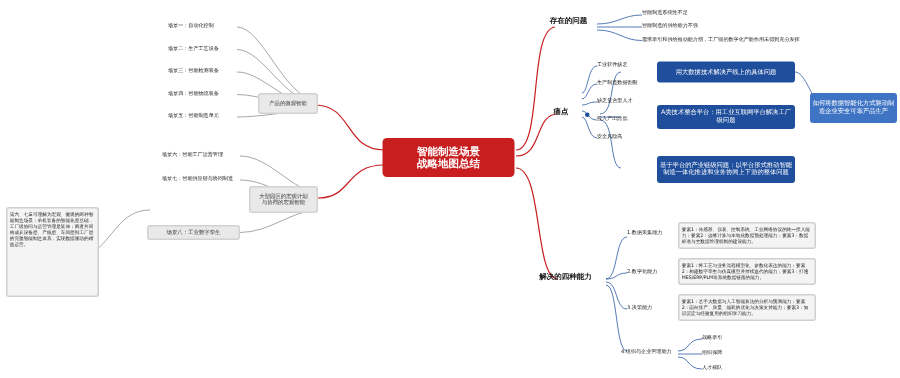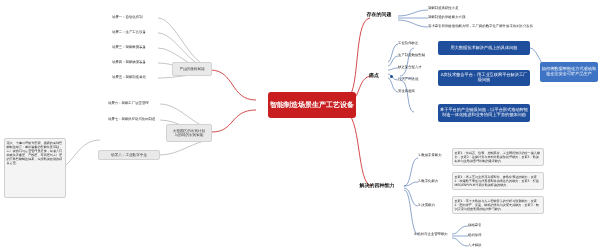--- a/index.html
+++ b/index.html
@@ -57,23 +57,23 @@
       <path d="M404,186 C412,186 410,182 418,182"></path>
       <path d="M404,188 C412,188 410,206 418,206"></path>
       <path d="M404,190 C412,190 410,234 418,234"></path>
       <path d="M452,234 C460,234 458,226 468,226"></path>
       <path d="M452,236 C460,236 458,236 468,236"></path>
       <path d="M452,238 C460,238 458,246 468,246"></path>
       <path d="M530,48 C536,48 540,62 546,70"></path>
     </g>
   </svg>
 
-  <div class="node center" style="left:268px;top:92px;width:88px;height:26px;flex-direction:row;">
+  <div class="node center" style="left:255px;top:92px;width:88px;height:26px;flex-direction:column;">
     <span>智能制造场景</span>
-    <span>生产工艺设备</span>
+    <span>战略地图总结</span>
   </div>
 
   <div class="node gray" style="left:172px;top:62px;width:40px;height:14px;">产品的微观智能</div>
 
   <div class="node plain-s" style="left:112px;top:13px;width:48px;height:9px;justify-content:flex-start;">场景一：自动化控制</div>
   <div class="node plain-s" style="left:112px;top:28px;width:48px;height:9px;justify-content:flex-start;">场景二：生产工艺设备</div>
   <div class="node plain-s" style="left:112px;top:43px;width:48px;height:9px;justify-content:flex-start;">场景三：智能检测装备</div>
   <div class="node plain-s" style="left:112px;top:58px;width:48px;height:9px;justify-content:flex-start;">场景四：智能物流装备</div>
   <div class="node plain-s" style="left:112px;top:73px;width:48px;height:9px;justify-content:flex-start;">场景五：智能制造单元</div>
 

